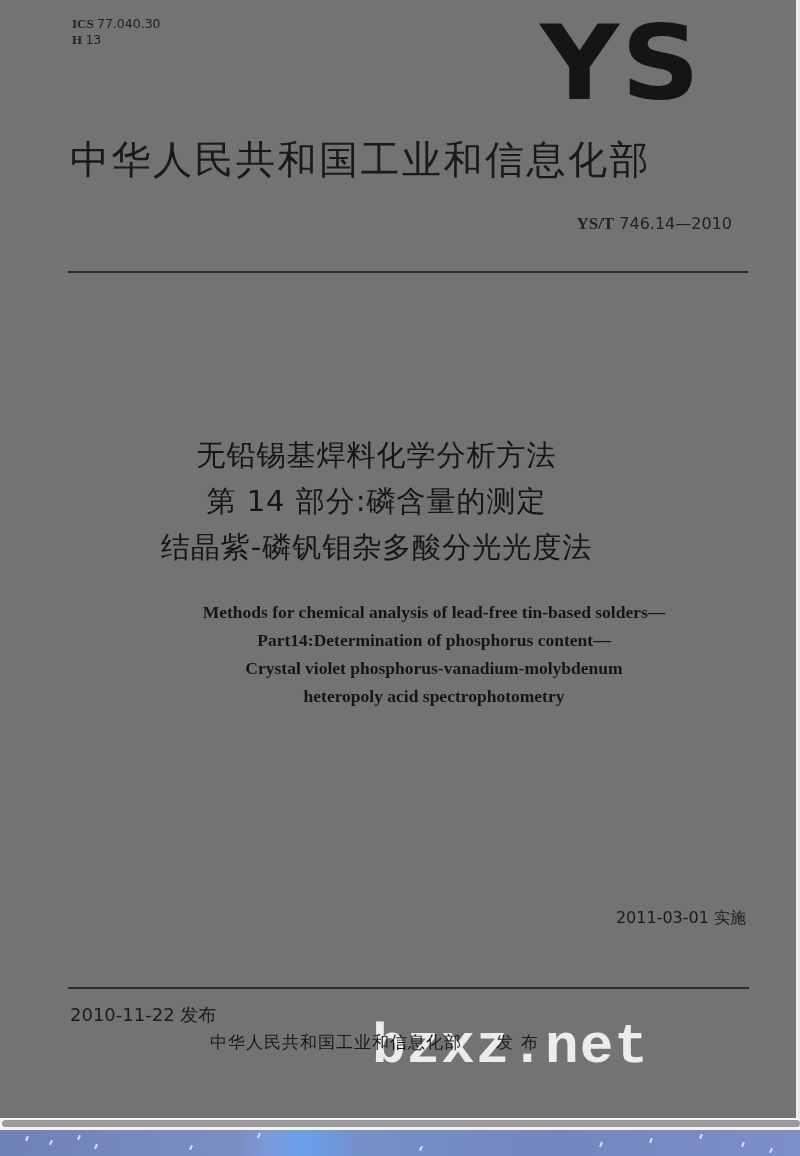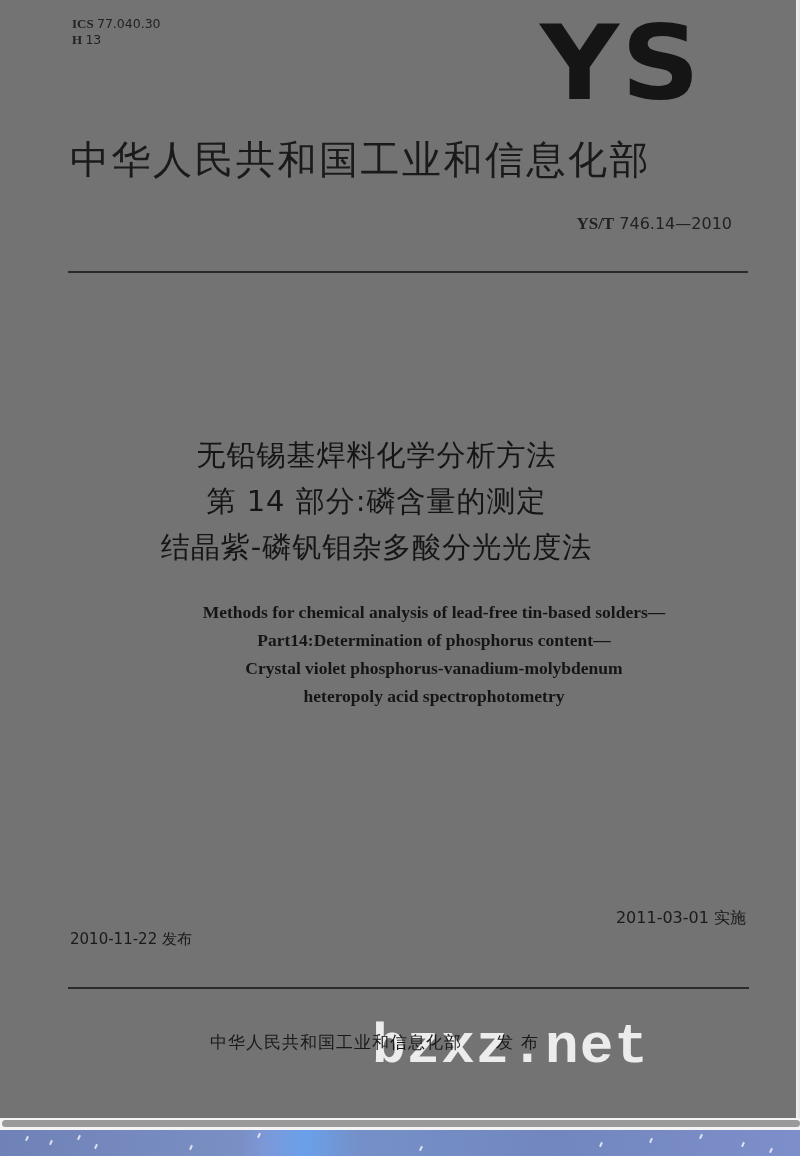--- a/index.html
+++ b/index.html
@@ -109,22 +109,22 @@
       font-weight: bold;
       font-size: 17.5px;
       line-height: 28px;
       color: #151515;
       margin-left: 34px;
     }
     .en-title div { white-space: nowrap; }
     .issue-date {
       position: absolute;
       left: 70px;
-      top: 928px;
-      font-size: 15px;
+      top: 1004px;
+      font-size: 18px;
       line-height: 22px;
       white-space: nowrap;
       color: #1a1a1a;
     }
     .impl-date {
       position: absolute;
       right: 54px;
       top: 907px;
       font-size: 16px;
       line-height: 22px;

